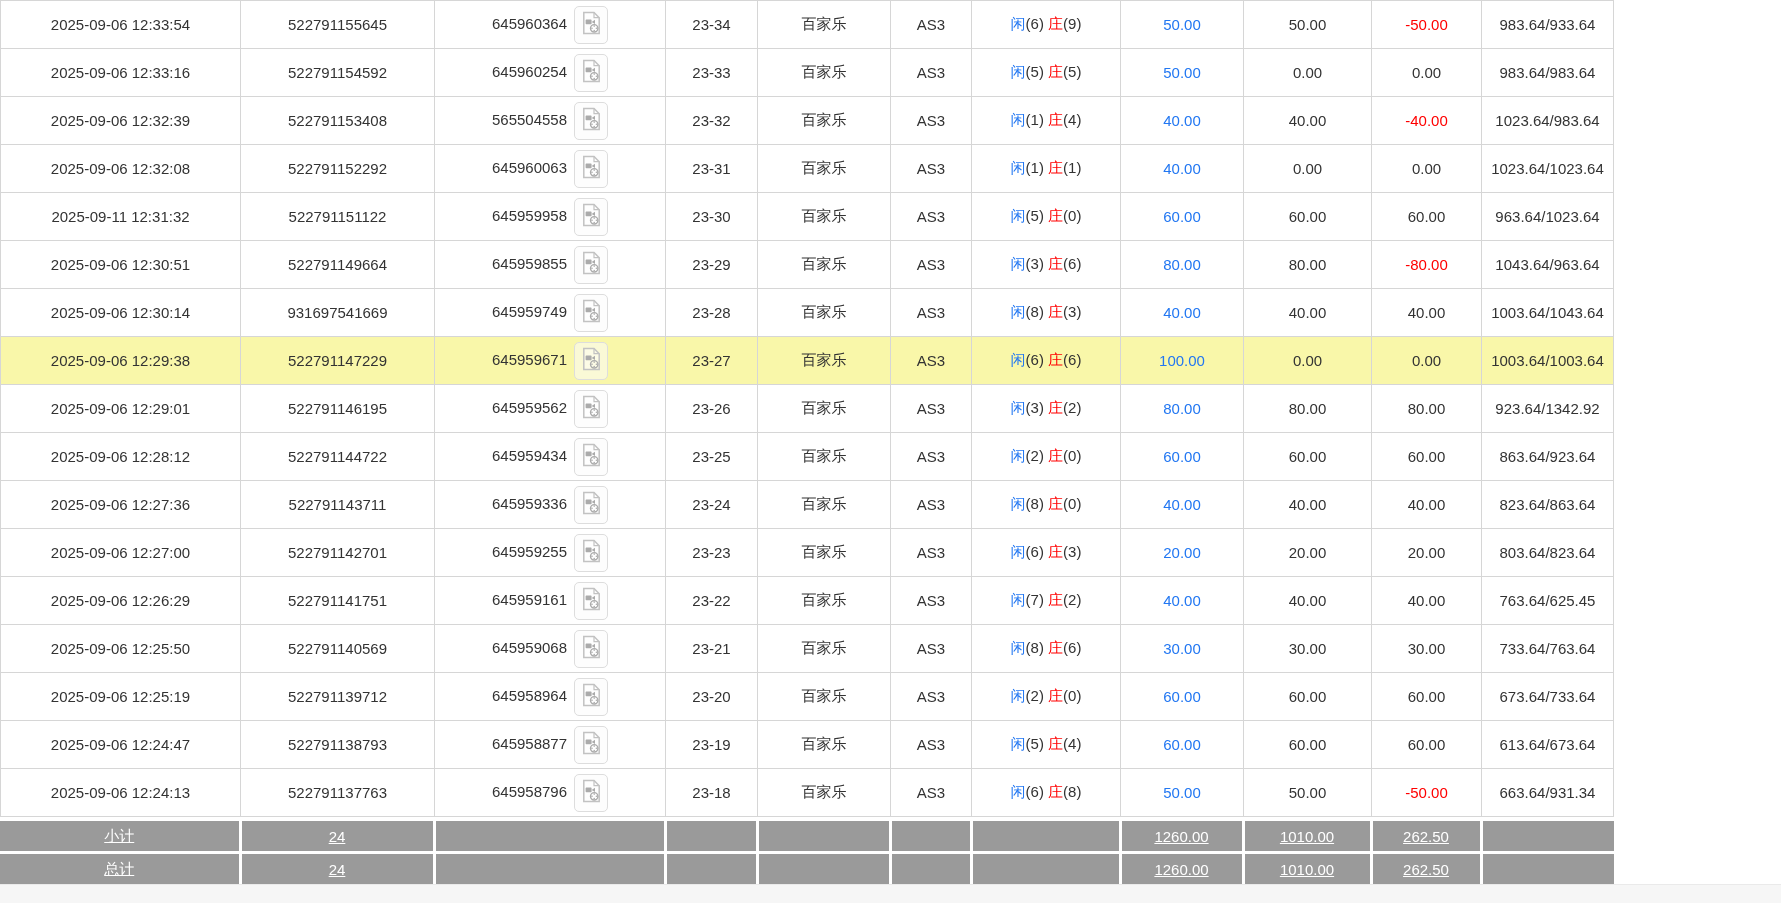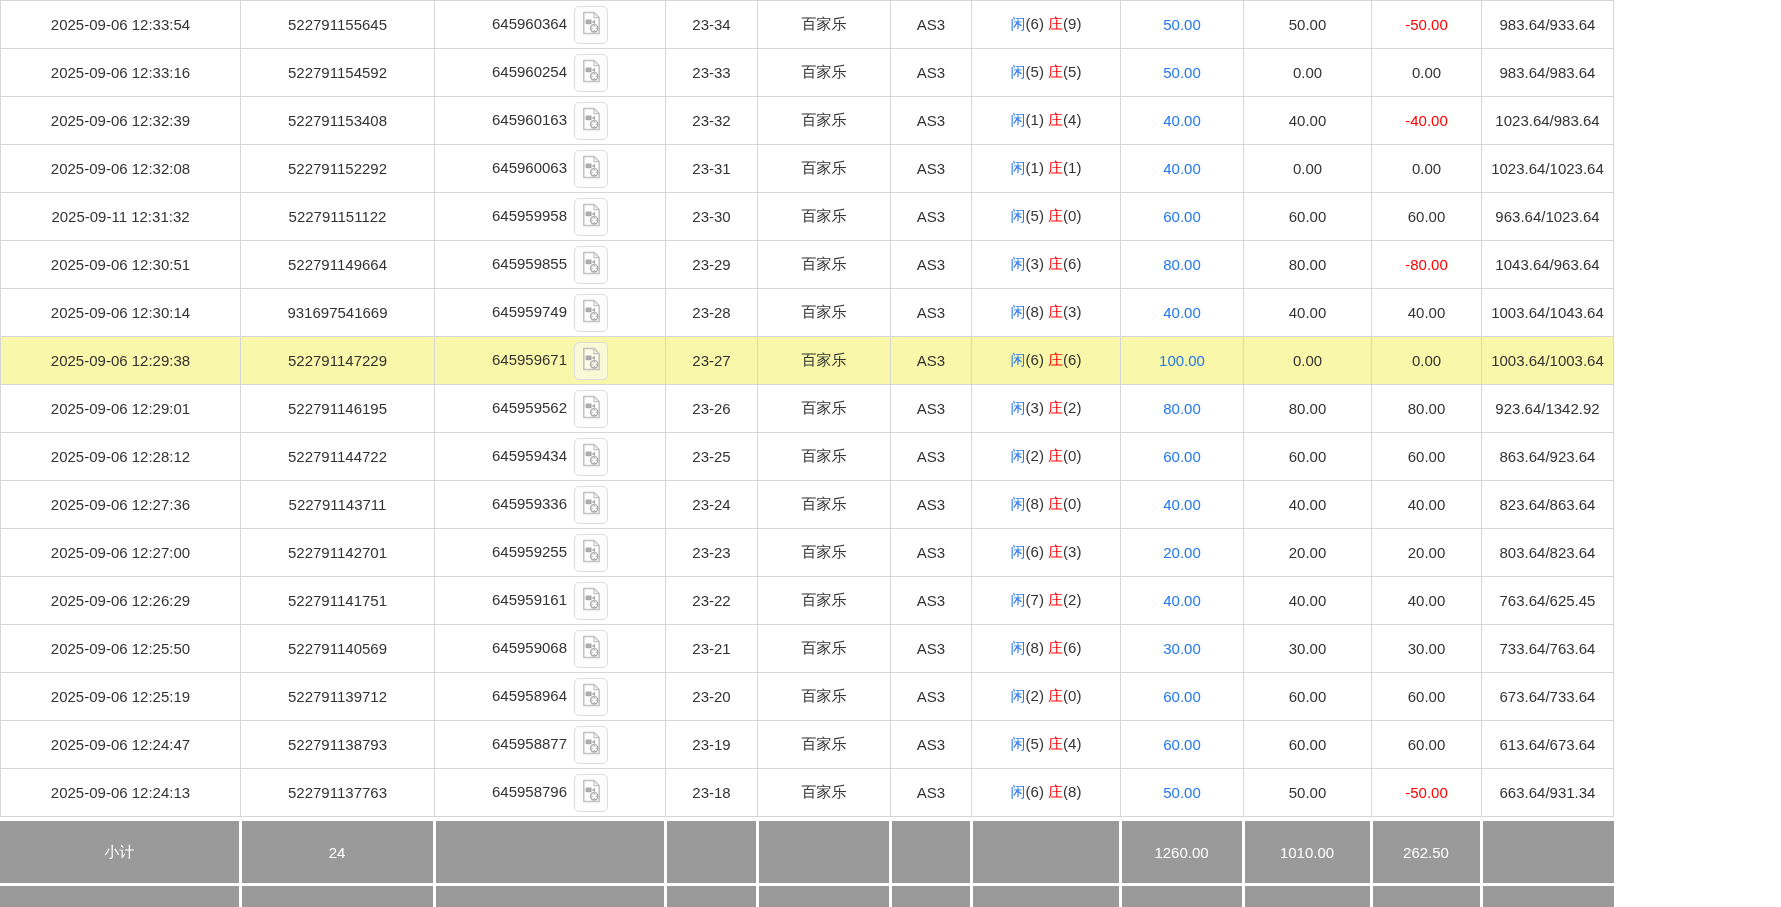--- a/index.html
+++ b/index.html
@@ -33,22 +33,22 @@
   .vbtn{
     display:inline-block;vertical-align:middle;margin-left:7px;
     width:34px;height:38px;box-sizing:border-box;
     border:1px solid #ddd;border-radius:5px;
     background:rgba(252,252,252,.55);padding:4px 0 0;cursor:pointer;
   }
   .vbtn svg{display:block;margin:0 auto;}
 
   .summary{margin-top:4px;}
   .summary td{
-    background:var(--summary-gray);color:#fff;height:30px;padding:16px;
-    text-align:center;vertical-align:middle;border:3px solid #fff;white-space:nowrap;
+    background:var(--summary-gray);color:#fff;height:30px;padding:0;
+    text-align:center;vertical-align:middle;border:3px solid #fff;white-space:nowrap;text-decoration:underline;
   }
   .summary tr td:first-child{border-left:0;}
   .summary tr td:last-child{border-right:0;}
   .summary tr:first-child td{border-top:0;}
   .summary tr:last-child td{border-bottom:0;text-align:center;}
 
   .strip{height:18px;background:#f6f6f6;border-top:1px solid #eaeaea;}
 </style>
 </head>
 <body>
@@ -110,21 +110,21 @@
         <td>AS3</td>
         <td><span class="p">闲</span>(5) <span class="bk">庄</span>(5)</td>
         <td class="blue">50.00</td>
         <td>0.00</td>
         <td class="">0.00</td>
         <td>983.64/983.64</td>
       </tr>
       <tr>
         <td>2025-09-06 12:32:39</td>
         <td>522791153408</td>
-        <td><span>645960163</span><span class="vbtn"><svg width="21" height="24" viewBox="0 0 21 24">
+        <td><span>565504558</span><span class="vbtn"><svg width="21" height="24" viewBox="0 0 21 24">
               <path d="M2.8 1.5 H13 L18.2 6.7 V22.5 H2.8 Z" fill="#ffffff" fill-opacity="0.4" stroke="#c2c2c2" stroke-width="1.5"></path>
               <path d="M13 1.5 V6.7 H18.2" fill="none" stroke="#c2c2c2" stroke-width="1.2"></path>
               <rect x="4.6" y="8.6" width="6" height="4.6" rx="0.8" fill="#ababab"></rect>
               <path d="M10.6 10.9 L14 8.7 V13.1 Z" fill="#ababab"></path>
               <circle cx="13.2" cy="17.3" r="3.7" fill="none" stroke="#ababab" stroke-width="1.4"></circle>
               <circle cx="13.2" cy="15.1" r="0.8" fill="#ababab"></circle>
               <circle cx="11" cy="17.3" r="0.8" fill="#ababab"></circle>
               <circle cx="15.4" cy="17.3" r="0.8" fill="#ababab"></circle>
               <circle cx="13.2" cy="19.5" r="0.8" fill="#ababab"></circle>
             </svg></span></td>

